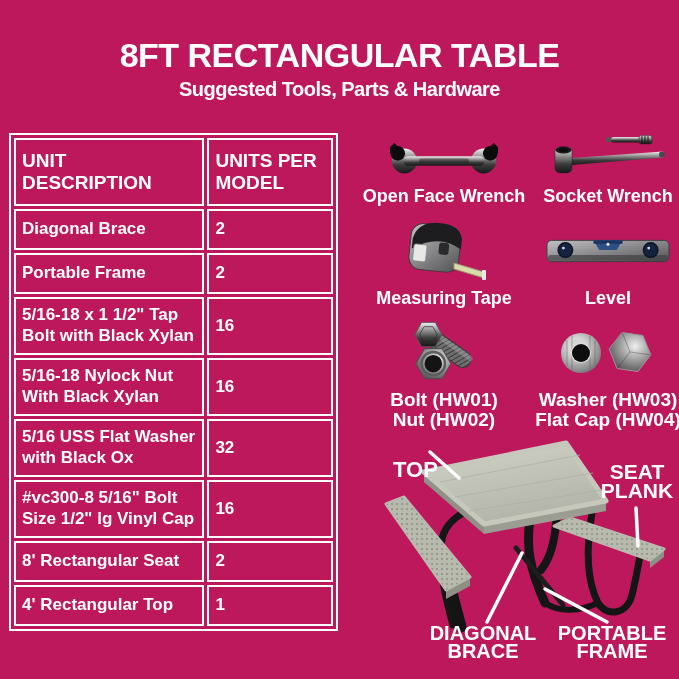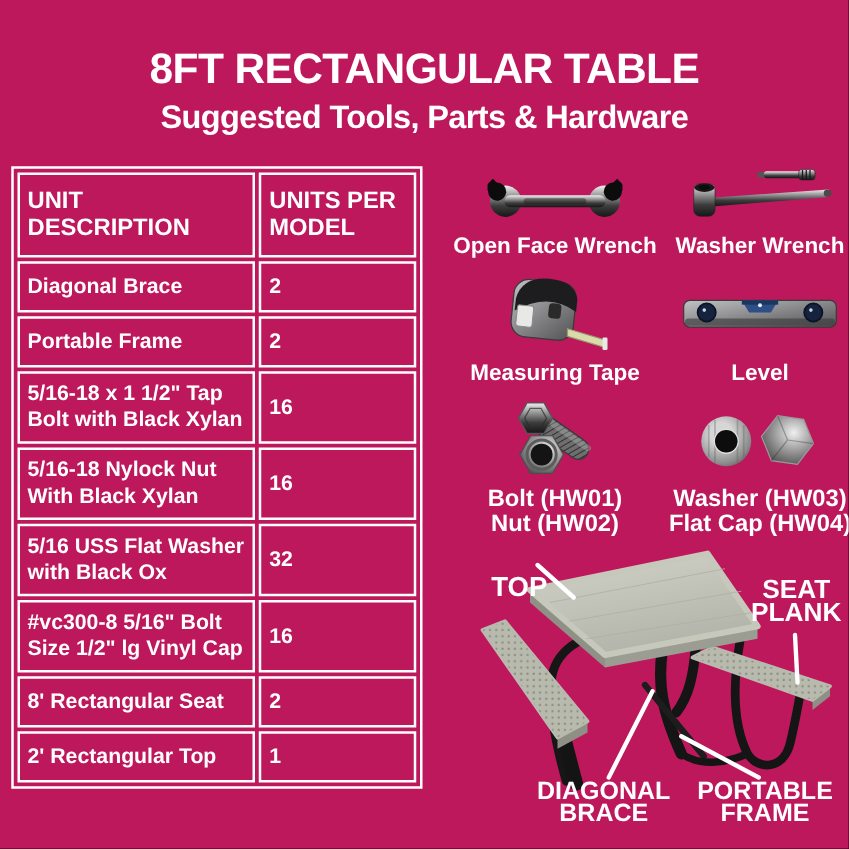--- a/index.html
+++ b/index.html
@@ -9,21 +9,21 @@
     font-family:"Liberation Sans","DejaVu Sans",sans-serif;
     font-weight:bold;
   }
   
   .title{
     position:absolute;left:0;right:0;top:36px;text-align:center;
     font-size:34px;letter-spacing:-0.5px;font-weight:bold;
   }
   .subtitle{
     position:absolute;left:0;right:0;top:78px;text-align:center;
-    font-size:26px;letter-spacing:-0.5px;font-weight:bold;
+    font-size:20px;letter-spacing:-0.5px;font-weight:bold;
   }
   
   table.parts{
     position:absolute;left:9px;top:133px;width:329px;table-layout:fixed;
     border:2px solid #fff;border-collapse:separate;border-spacing:3px;
   }
   table.parts td{
     border:2px solid #fff;box-sizing:border-box;
     text-align:left;vertical-align:middle;
     font-size:17px;line-height:1.22;padding:2px 6px;color:#fff;
@@ -96,21 +96,21 @@
     </tr>
     <tr class="h-2">
       <td>#vc300-8 5/16" Bolt Size 1/2" lg Vinyl Cap</td>
       <td class="units">16</td>
     </tr>
     <tr class="h-1">
       <td>8' Rectangular Seat</td>
       <td class="units">2</td>
     </tr>
     <tr class="h-1">
-      <td>2' Rectangular Top</td>
+      <td>4' Rectangular Top</td>
       <td class="units">1</td>
     </tr>
   </tbody>
     </table>
 
   <svg width="0" height="0" style="position:absolute" aria-hidden="true">
     <defs>
       <linearGradient id="metalH" x1="0" y1="0" x2="0" y2="1">
         <stop offset="0" stop-color="#f0f0f0"></stop>
           <stop offset="0.3" stop-color="#9c9c9c"></stop>
@@ -171,21 +171,21 @@
         <line x1="95" y1="5" x2="95" y2="13" stroke="#1a1a1a" stroke-width="1"></line>
         <line x1="98" y1="5" x2="98" y2="13" stroke="#1a1a1a" stroke-width="1"></line>
         <line x1="101" y1="5" x2="101" y2="13" stroke="#1a1a1a" stroke-width="1"></line>
         <polygon points="25,27 116,20.5 116,26.5 25,34" fill="url(#metalH)"></polygon>
         <circle cx="115" cy="23.5" r="3" fill="#4a4a4a"></circle>
         <rect x="8" y="16" width="17" height="26" rx="5" fill="url(#metalH)" stroke="#222" stroke-width="0.5"></rect>
         <ellipse cx="16.5" cy="19" rx="8" ry="3.5" fill="#191919"></ellipse>
         <ellipse cx="16.5" cy="19" rx="4.5" ry="2" fill="#0c0c0c"></ellipse>
       </svg>
     </span>
-    <span class="lbl">Washer Wrench</span>
+    <span class="lbl">Socket Wrench</span>
   </div>
 
   <div class="tool" id="tool-level">
     <span class="icon">
       <svg width="126" height="34" viewBox="0 0 130 34">
         <rect x="2" y="6" width="126" height="22" rx="5" fill="url(#bodyGray)" stroke="#3a3a3a" stroke-width="1"></rect>
         <rect x="3" y="21" width="124" height="6" rx="3" fill="#3f3f41" opacity="0.65"></rect>
         <polygon points="50,6 80,6 74,16 56,16" fill="#2d4f86"></polygon>
         <rect x="50" y="6" width="30" height="3.5" fill="#1b3561"></rect>
         <circle cx="65" cy="10" r="1.6" fill="#e8eef8"></circle>

